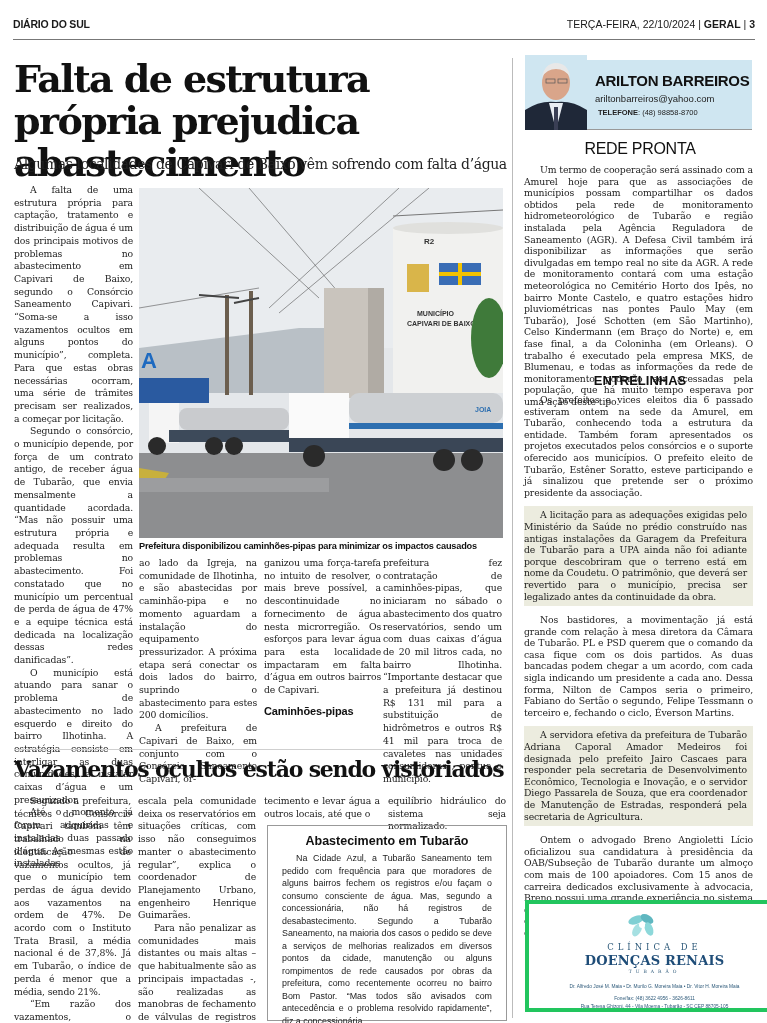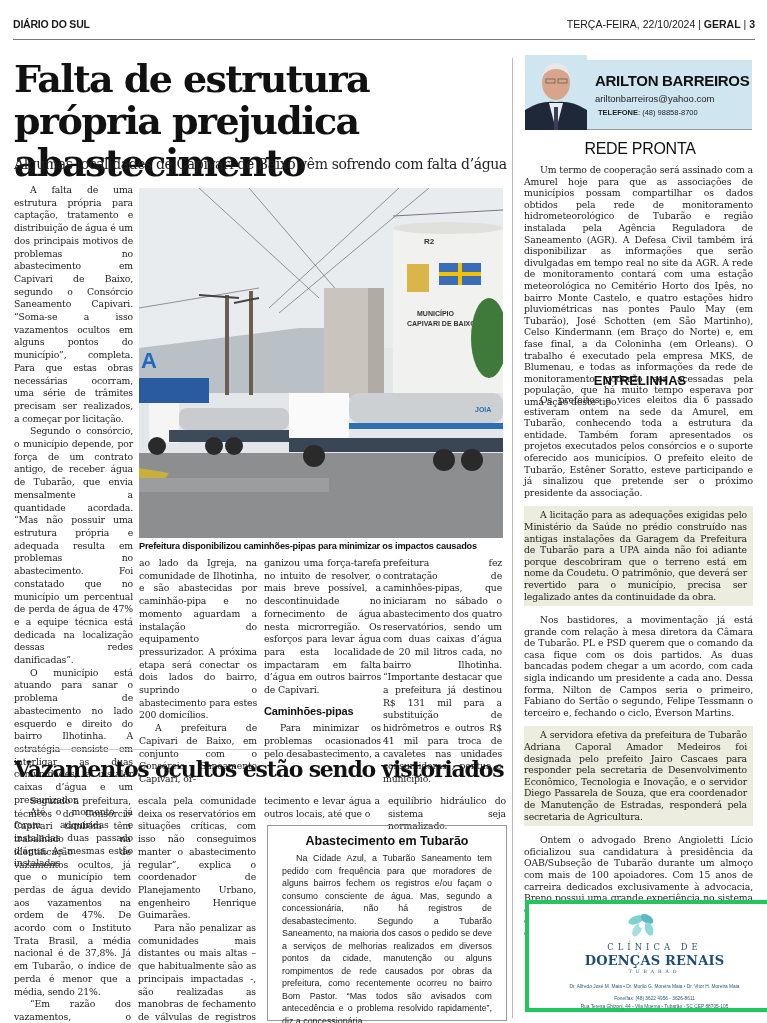--- a/index.html
+++ b/index.html
@@ -139,21 +139,20 @@
 </div>
 <div class="caption">Prefeitura disponibilizou caminhões-pipas para minimizar os impactos causados</div>
 
 <div class="col" style="left:139px; top:557px; width:118px;">
   <p style="text-indent:0">ao lado da Igreja, na comunidade de Ilhotinha, e são abastecidas por caminhão-pipa e no momento aguardam a instalação do equipamento pressurizador. A próxima etapa será conectar os dois lados do bairro, suprindo o abastecimento para estes 200 domicílios.</p>
   <p>A prefeitura de Capivari de Baixo, em conjunto com o Consórcio Saneamento Capivari, or-</p>
 </div>
 <div class="col" style="left:264px; top:557px; width:117px;">
   <p style="text-indent:0">ganizou uma força-tarefa no intuito de resolver, o mais breve possível, a descontinuidade no fornecimento de água nesta microrregião. Os esforços para levar água para esta localidade impactaram em falta d’água em outros bairros de Capivari.</p>
   <h4>Caminhões-pipas</h4>
-  <p>Para minimizar os problemas ocasionados pelo desabastecimento, a</p>
 </div>
 <div class="col" style="left:383px; top:557px; width:119px;">
   <p style="text-indent:0">prefeitura fez contratação de caminhões-pipas, que iniciaram no sábado o abastecimento dos quatro reservatórios, sendo um com duas caixas d’água de 20 mil litros cada, no bairro Ilhotinha. “Importante destacar que a prefeitura já destinou R$ 131 mil para a substituição de hidrômetros e outros R$ 41 mil para troca de cavaletes nas unidades consumidoras”, pontua o município.</p>
 </div>
 
 <div class="rule2"></div>
 <h2 class="headline2">Vazamentos ocultos estão sendo vistoriados</h2>
 
 <div class="col" style="left:14px; top:795px; width:117px;">
   <p>Segundo a prefeitura, técnicos do Consórcio Capivari também têm trabalhado na identificação de vazamentos ocultos, já que o município tem perdas de água devido aos vazamentos na ordem de 47%. De acordo com o Instituto Trata Brasil, a média nacional é de 37,8%. Já em Tubarão, o índice de perda é menor que a média, sendo 21%.</p>

